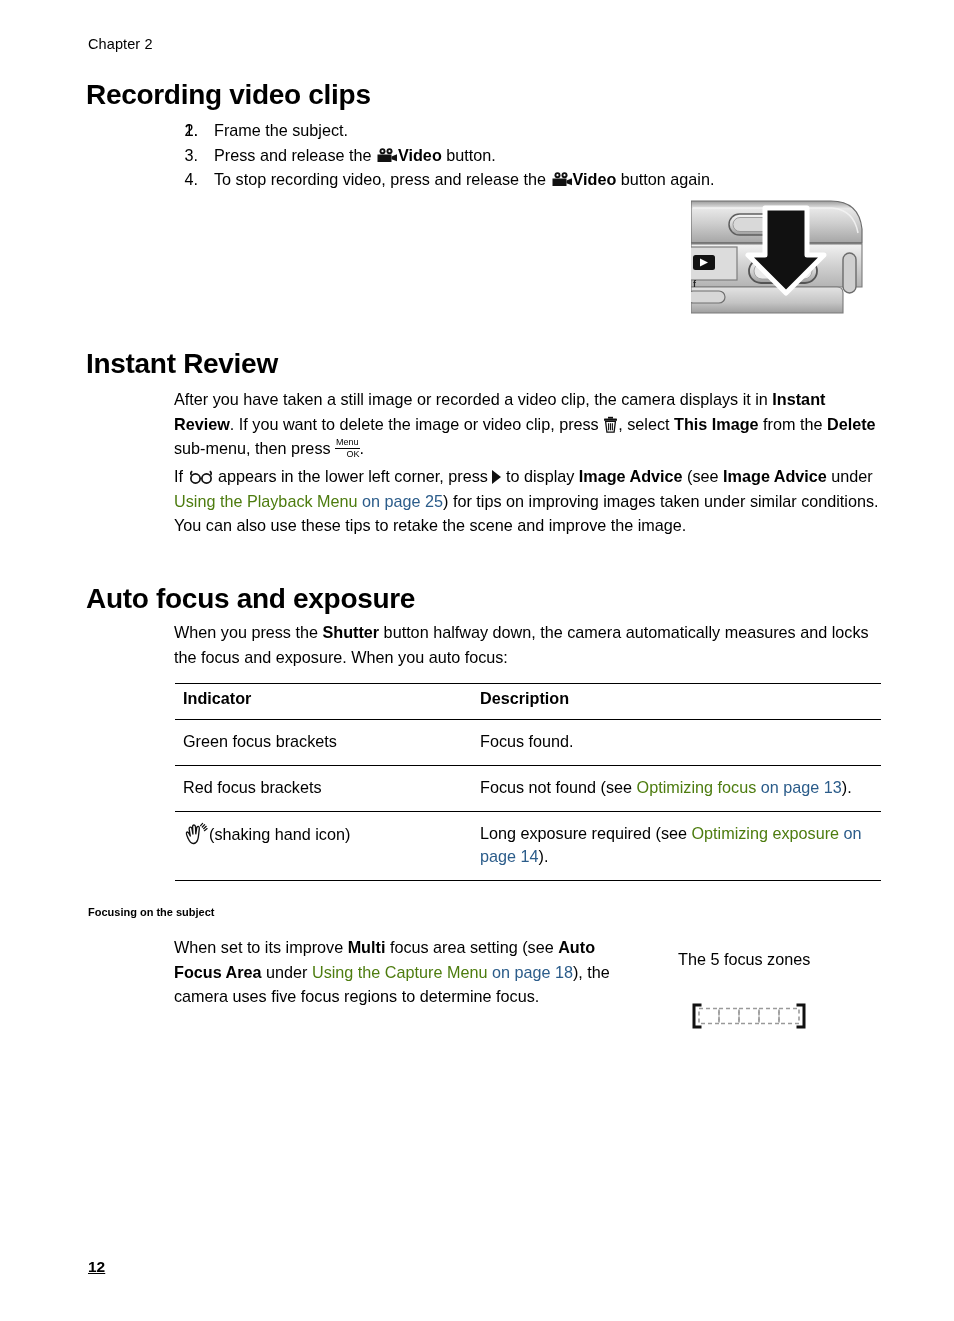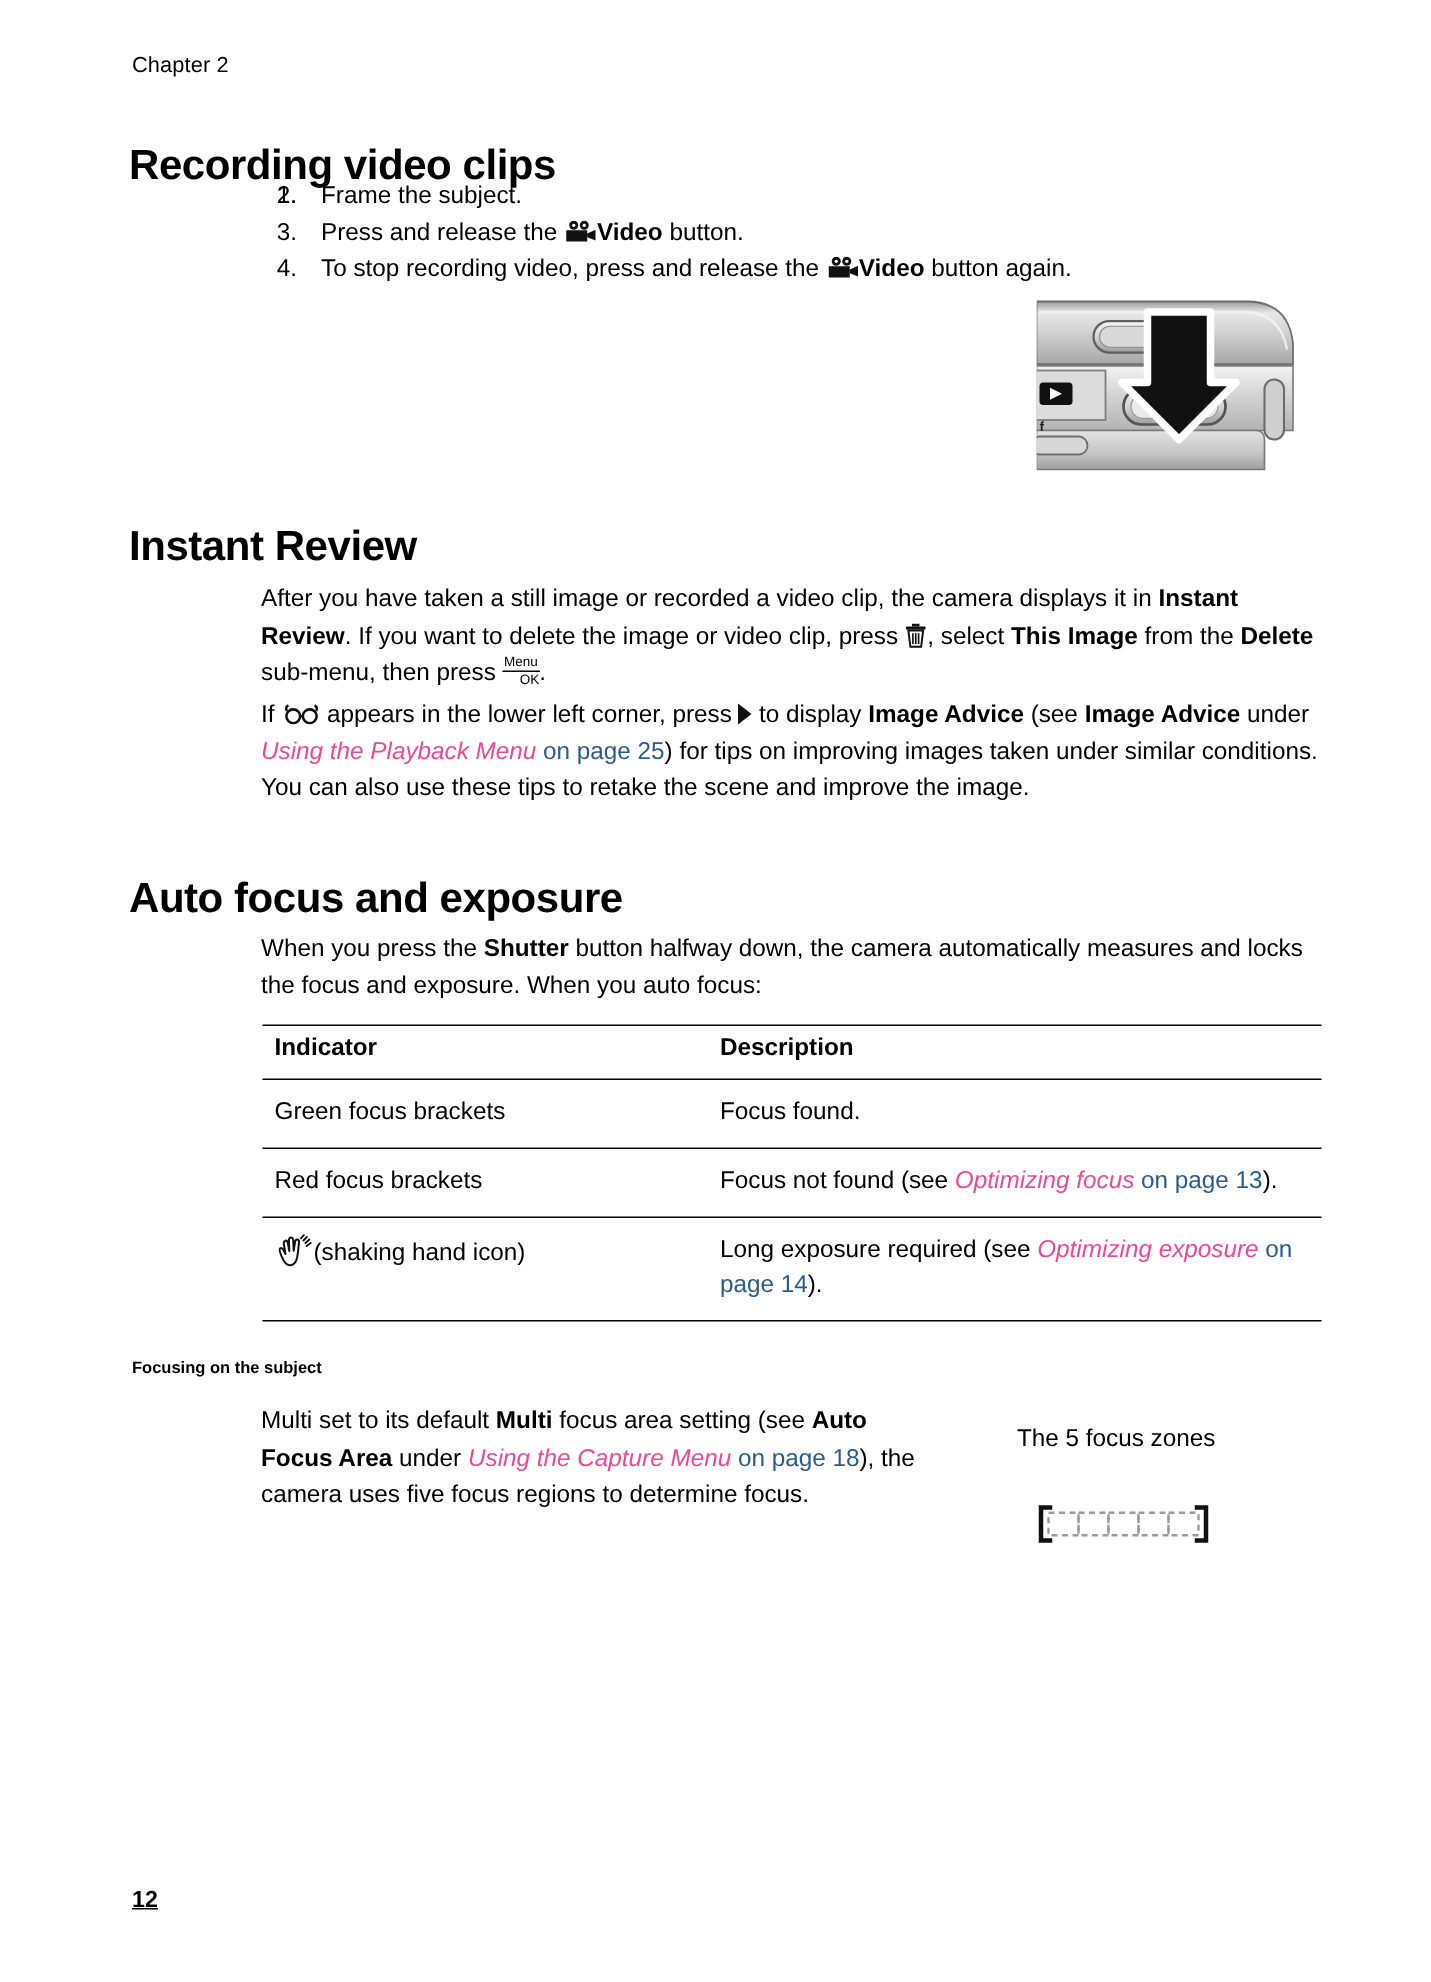--- a/index.html
+++ b/index.html
@@ -47,22 +47,21 @@
   .body-text {
     position: absolute;
     font-size: 16.2px;
     line-height: 24.5px;
   }
   b, .b { font-weight: bold; }
   .link {
     color: #2b5c8a;
   }
   .link-i {
-    color: #ec4899;
-    font-style: italic;
+    color: #4d7c0f;
   }
 
   
   ol.steps {
     position: absolute;
     left: 172px;
     top: 118px;
     width: 718px;
     margin: 0;
     padding: 0;
@@ -274,21 +273,21 @@
     text-decoration: underline;
   }
 </style>
 </head>
 <body>
 
 <div class="page">
 
   <div class="chapter-label">Chapter 2</div>
 
-  <h1 class="section" style="top:79px;margin-top:15px;">Recording video clips</h1>
+  <h1 class="section" style="top:79px;">Recording video clips</h1>
 
   <ol class="steps">
     <li>
       <span class="num">1.</span>
     </li>
     <li>
       <span class="num">2.</span>
       <span>Frame the subject.</span>
     </li>
     <li>
@@ -423,21 +422,21 @@
                   <path d="M21.4 8.7 L24.1 6.6"></path>
                 </g>
               </svg></span><span>(shaking hand icon)</span></td>
         <td><span>Long exposure required (see </span><span class="link-i">Optimizing exposure</span><span class="link"> on page 14</span><span>).</span></td>
       </tr>
     </tbody>
   </table>
 
   <h3 class="subsection" style="top:906px;">Focusing on the subject</h3>
 
-  <div class="body-text" style="left:174px; top:935px; width:436px;"><span>Multi set to its default </span><b>Multi</b><span> focus area setting (see </span><b>Auto Focus Area</b><span> under </span><span class="link-i">Using the Capture Menu</span><span class="link"> on page 18</span><span>), the camera uses five focus regions to determine focus.</span></div>
+  <div class="body-text" style="left:174px; top:935px; width:436px;"><span>When set to its improve </span><b>Multi</b><span> focus area setting (see </span><b>Auto Focus Area</b><span> under </span><span class="link-i">Using the Capture Menu</span><span class="link"> on page 18</span><span>), the camera uses five focus regions to determine focus.</span></div>
 
   <div class="focus-figure">
     <div class="cap">The 5 focus zones</div>
   </div>
 
   <div class="focus-zones-graphic">
     <svg width="120" height="27" viewBox="0 0 120 27">
 
       <g stroke="#9a9a9a" stroke-width="1.6" fill="none" stroke-dasharray="4 3">
         <rect x="10" y="5.5" width="20" height="15"></rect>

